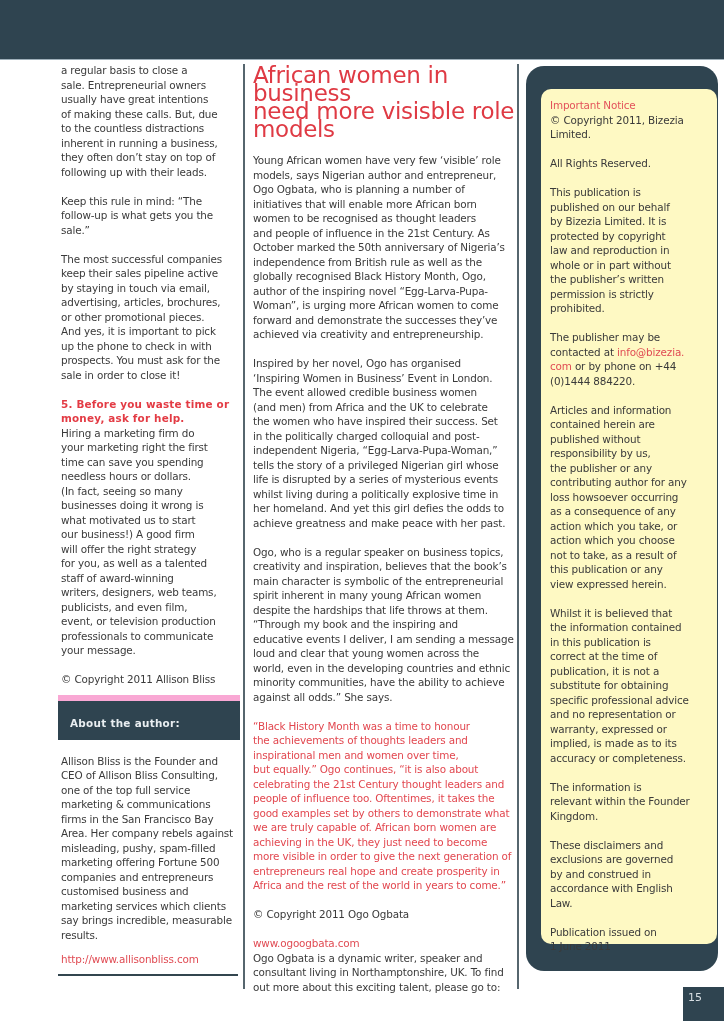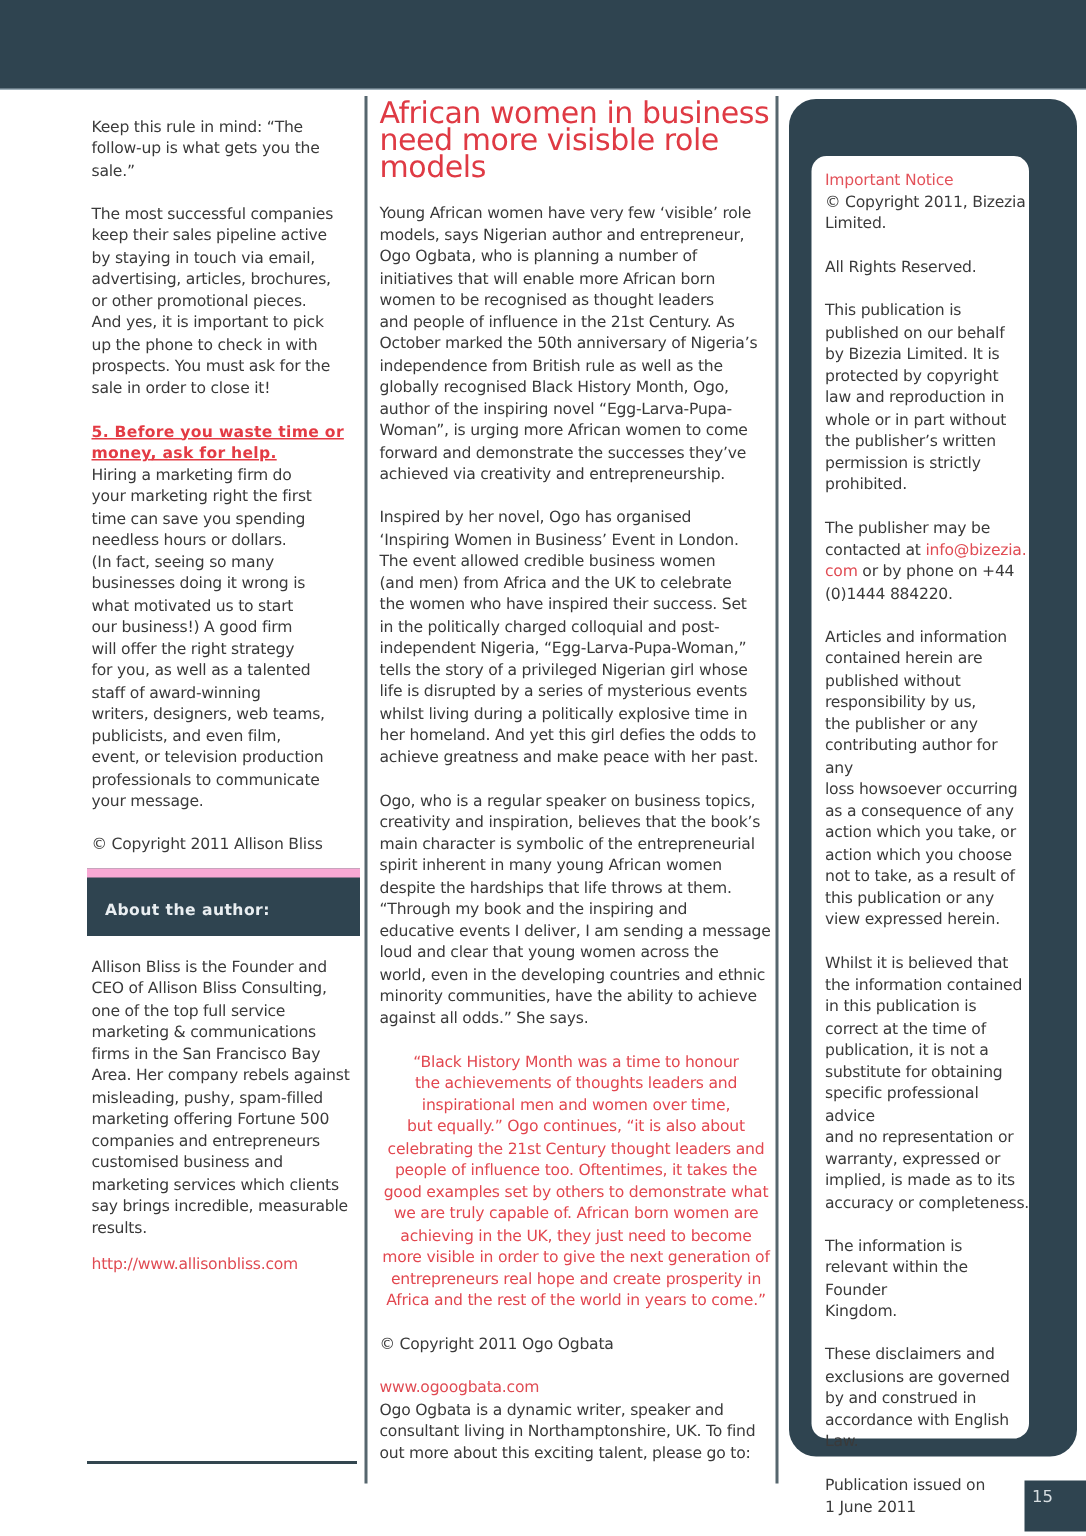--- a/index.html
+++ b/index.html
@@ -23,21 +23,21 @@
       letter-spacing: -0.15px;
     }
     .para { white-space: pre-line; }
     .gap { height: 14.5px; }
 
     
     .col-left {
       position: absolute; left: 61px; top: 63px; width: 178px;
     }
     .red-head {
-      color: #e33b44; font-weight: bold; letter-spacing: 0.2px; text-decoration: underline;
+      color: #e33b44; font-weight: bold; letter-spacing: 0.2px;
     }
     .about-box {
       margin-top: 8px; margin-left: -3px;
       width: 182px; height: 45px;
       background: #2f4450;
       border-top: 6px solid #f9a8d4;
       color: #e9eef1; font-weight: bold;
       font-size: 10.4px;
       padding: 15px 0 0 12px;
       letter-spacing: 0.3px;
@@ -51,53 +51,61 @@
     .vdiv {
       position: absolute; width: 2px; background: #56666e;
     }
 
     
     .col-mid {
       position: absolute; left: 253px; top: 66px; width: 262px;
     }
     .headline {
       color: #df3a44;
-      font-size: 20px; line-height: 18px;
+      font-size: 23px; line-height: 18px;
       letter-spacing: -0.3px;
       margin-bottom: 15px;
       white-space: pre-line;
     }
-    .quote { color: #e2474f; text-align: center; }
+    .quote { color: #e2474f; }
 
     
     .notice {
       position: absolute; left: 526px; top: 66px; width: 192px; height: 905px;
       background: #2f4450; border-radius: 18px;
     }
     .notice-inner {
-      position: absolute; left: 15px; top: 38px; width: 145px; height: 855px;
-      background: #ffffff; border-radius: 10px;
+      position: absolute; left: 15px; top: 23px; width: 176px; height: 855px;
+      background: #fef9c3; border-radius: 10px;
       padding: 9px 0 0 9px;
     }
     .notice-title { color: #e3525a; }
 
     .page-num {
       position: absolute; left: 683px; top: 987px; width: 41px; height: 34px;
       background: #2f4450; color: #d7dee2;
       font-size: 11px; line-height: 22px; padding-left: 5px;
     }
   </style>
 </head>
 <body>
 
 <div class="page">
 
   <div class="top-band"></div>
 
   <div class="col-left body-text">
+    <div class="para">a regular basis to close a
+sale. Entrepreneurial owners
+usually have great intentions
+of making these calls. But, due
+to the countless distractions
+inherent in running a business,
+they often don’t stay on top of
+following up with their leads.</div>
     <div class="gap"></div>
     <div class="para">Keep this rule in mind: “The
 follow-up is what gets you the
 sale.”</div>
     <div class="gap"></div>
     <div class="para">The most successful companies
 keep their sales pipeline active
 by staying in touch via email,
 advertising, articles, brochures,
 or other promotional pieces.

